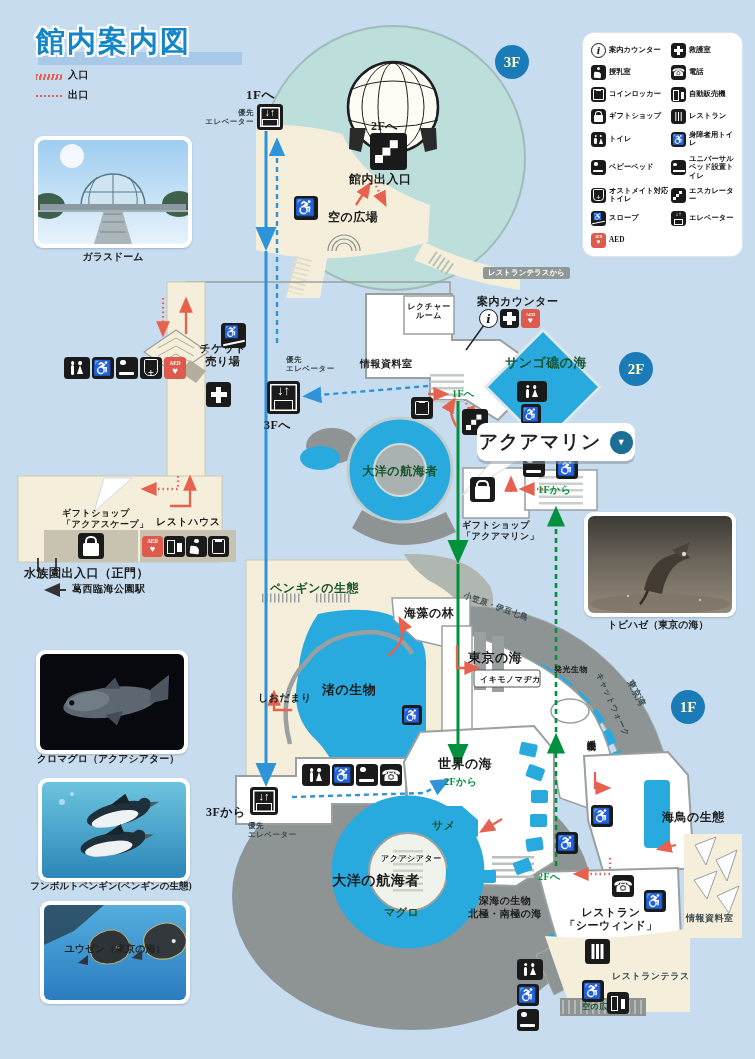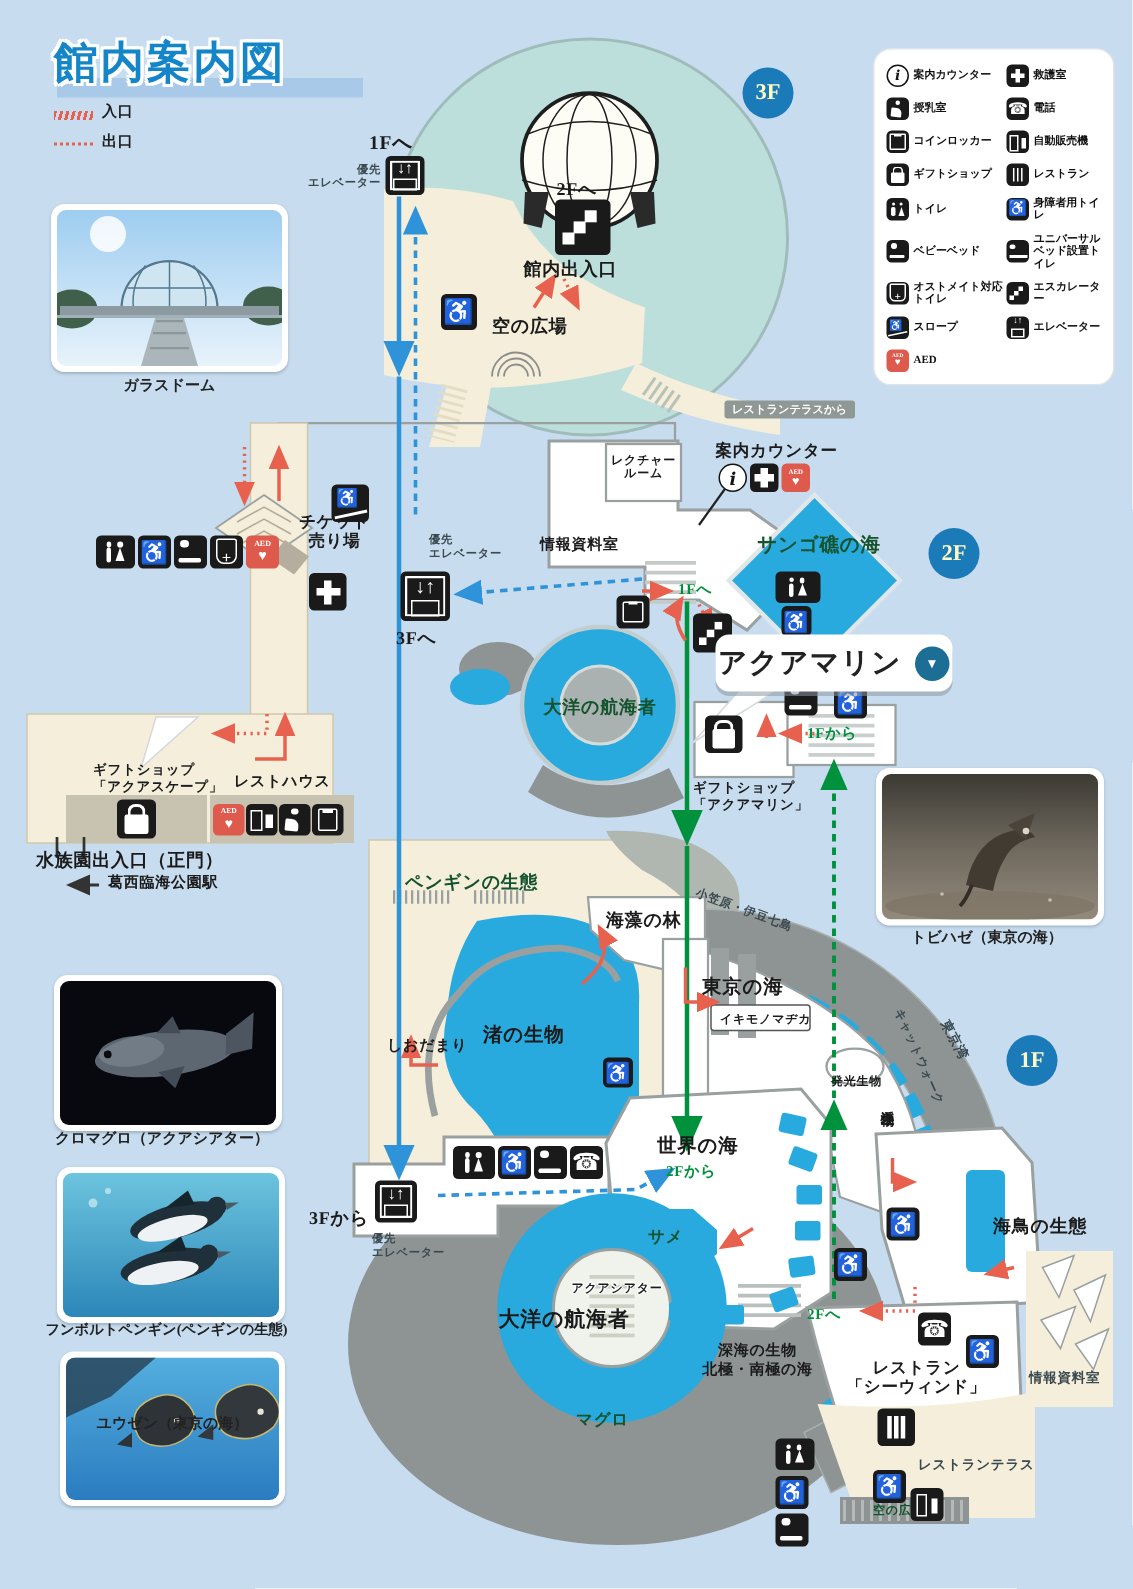--- a/index.html
+++ b/index.html
@@ -379,30 +379,30 @@
 <div class="t f12" style="left:24px;top:566px">水族園出入口（正門）</div>
 <div class="t f10" style="left:72px;top:583px">葛西臨海公園駅</div>
 
 <div class="t f12 w" style="left:270px;top:581px">ペンギンの生態</div>
 <div class="t f12" style="left:404px;top:606px">海藻の林</div>
 <div class="t f13" style="left:322px;top:682px">渚の生物</div>
 <div class="t f10" style="left:258px;top:692px">しおだまり</div>
 <div class="t f8 nw soft" style="left:462px;top:602px;transform:rotate(20deg)">小笠原・伊豆七島</div>
 <div class="t f13" style="left:468px;top:650px">東京の海</div>
 <div class="t f8 nw" style="left:480px;top:675px">イキモノマヂカ</div>
-<div class="t f8 nw" style="left:554px;top:716px">発光生物</div>
+<div class="t f8 nw" style="left:554px;top:665px">発光生物</div>
 <div class="t f8 nw soft" style="left:578px;top:700px;transform:rotate(66deg)">キャットウォーク</div>
 <div class="t f9 nw soft" style="left:622px;top:688px;transform:rotate(62deg)">東京湾</div>
 <div class="t f9 nw vrt" style="left:586px;top:733px">浮遊生物</div>
 <div class="t f13" style="left:438px;top:756px">世界の海</div>
 <div class="t f10 grn" style="left:444px;top:776px">2Fから</div>
 <div class="t f11 w" style="left:432px;top:819px">サメ</div>
 <div class="t f8 nw halo" style="left:381px;top:854px">アクアシアター</div>
 <div class="t f14 ctr" style="left:296px;top:873px;width:160px">大洋の航海者</div>
-<div class="t f11 w" style="left:384px;top:941px">マグロ</div>
+<div class="t f11 w" style="left:384px;top:906px">マグロ</div>
 <div class="t f10 ctr" style="left:450px;top:895px;width:110px">深海の生物</div>
 <div class="t f10 ctr" style="left:445px;top:908px;width:120px">北極・南極の海</div>
 <div class="t f12 nw" style="left:662px;top:810px">海鳥の生態</div>
 <div class="t f11 ctr" style="left:558px;top:906px;width:106px">レストラン
 「シーウィンド」</div>
 <div class="t f9 nw soft" style="left:612px;top:971px">レストランテラス</div>
 <div class="t f9 nw soft" style="left:686px;top:913px">情報資料室</div>
 <div class="t f8 w nw" style="left:582px;top:1002px">空の広場へ</div>
 <div class="t f10 grn" style="left:538px;top:871px">2Fへ</div>
 <div class="t f12" style="left:206px;top:805px">3Fから</div>

